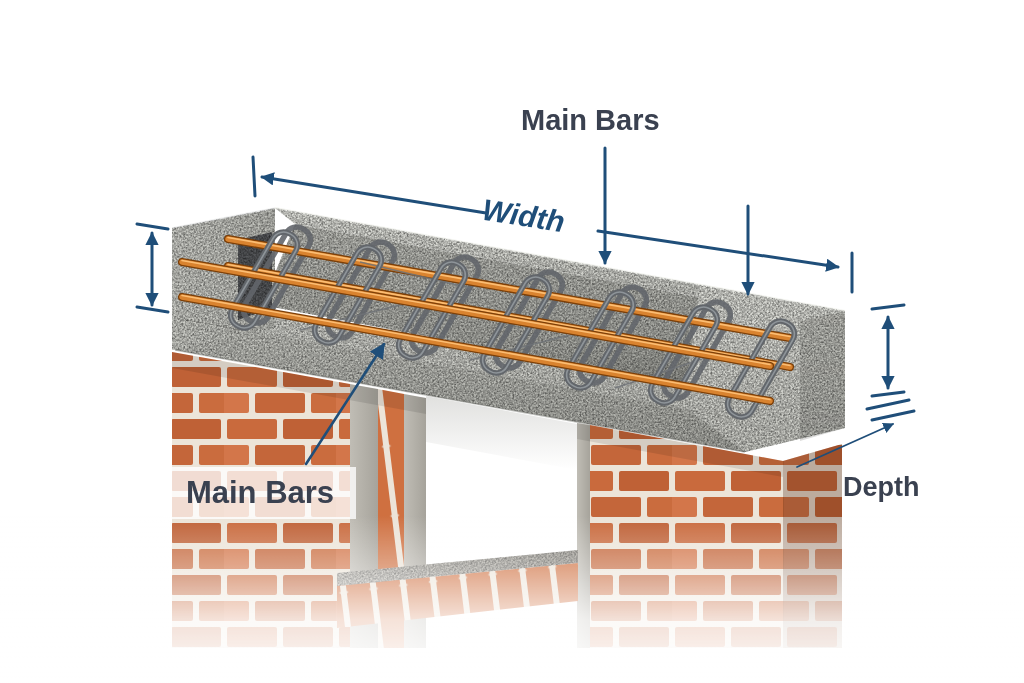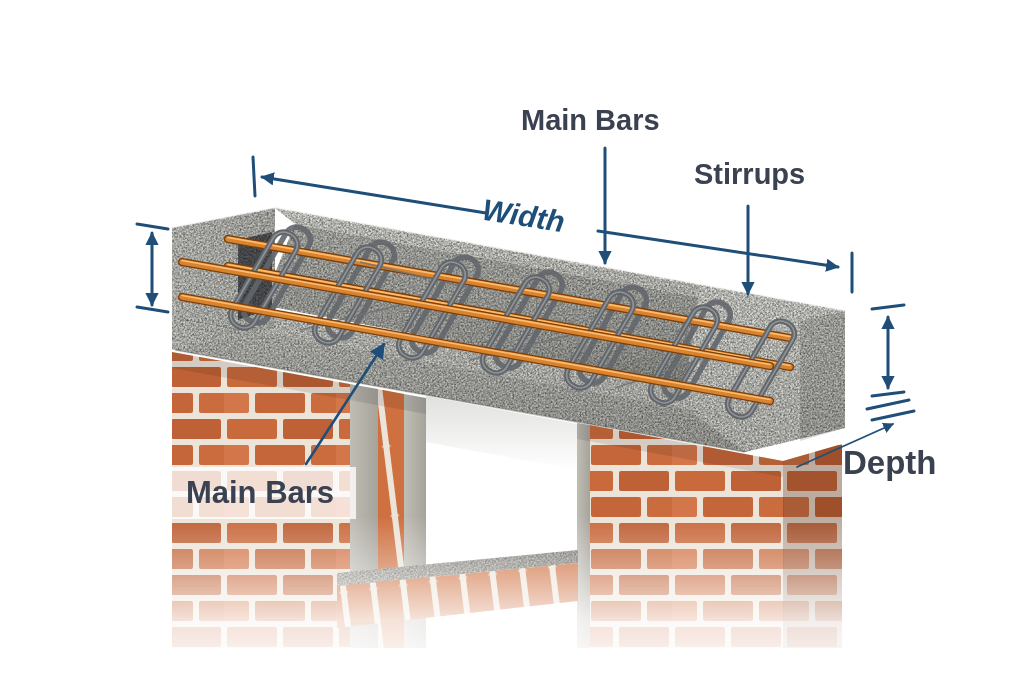--- a/index.html
+++ b/index.html
@@ -9,21 +9,21 @@
 
   .lbl{position:absolute; font-weight:bold; color:var(--label-dark,#3a4150); white-space:nowrap;}
   #title{left:0; right:0; top:22px; text-align:center; font-size:31px; letter-spacing:.2px;}
   #lbl-main-bars-top{left:521px; top:104px; font-size:29px;}
   #lbl-stirrups{left:694px; top:158px; font-size:29px;}
   #lbl-width{left:482px; top:199px; font-size:30px; font-style:italic; color:var(--dimension-blue,#1f4e79);
              transform:rotate(9deg); transform-origin:center;}
   #band-main-bars-bottom{position:absolute; left:164px; top:467px; width:192px; height:52px;
              background:rgba(255,255,255,.78); display:flex; align-items:center; justify-content:center;}
   #lbl-main-bars-bottom{position:static; font-size:31px;}
-  #lbl-depth{left:843px; top:444px; font-size:33px;}
+  #lbl-depth{left:843px; top:472px; font-size:27px;}
 
   .dim{stroke:var(--dimension-blue,#1f4e79); stroke-width:3; fill:none; stroke-linecap:round;}
   .dim-thin{stroke:var(--dimension-blue,#1f4e79); stroke-width:1.8; fill:none; stroke-linecap:round;}
   .leader{stroke:var(--dimension-blue,#1f4e79); stroke-width:2.6; fill:none; stroke-linecap:round;}
   .arrfill{fill:var(--dimension-blue,#1f4e79);}
 
   .bar-dark{stroke:#7c3f08; stroke-width:8; fill:none; stroke-linecap:round;}
   .bar-mid{stroke:var(--rebar-orange,#d9832f); stroke-width:5.5; fill:none; stroke-linecap:round;}
   .bar-hi{stroke:#ffc37a; stroke-width:1.6; fill:none; stroke-linecap:round; opacity:.9;}
   .stir{stroke:var(--stirrup-gray,#62666b); stroke-width:5.5; fill:none;}
@@ -257,20 +257,19 @@
     <line x1="872" y1="420" x2="914" y2="411" class="dim"></line>
     <line x1="797" y1="467" x2="893" y2="424" class="dim-thin" marker-end="url(#arrS)"></line>
   </g>
 
   <g>
     <line x1="306" y1="464" x2="384" y2="344" class="leader" marker-end="url(#arrS)"></line>
   </g>
 </svg>
 
 <div id="lbl-main-bars-top" class="lbl">Main Bars</div>
-<div id="lbl-stirrups" class="lbl">Stirrups</div>
 <div id="lbl-width" class="lbl">Width</div>
 <div id="band-main-bars-bottom">
   <div id="lbl-main-bars-bottom" class="lbl">Main Bars</div>
 </div>
 <div id="lbl-depth" class="lbl">Depth</div>
 
 </div>
 
 </body></html>

